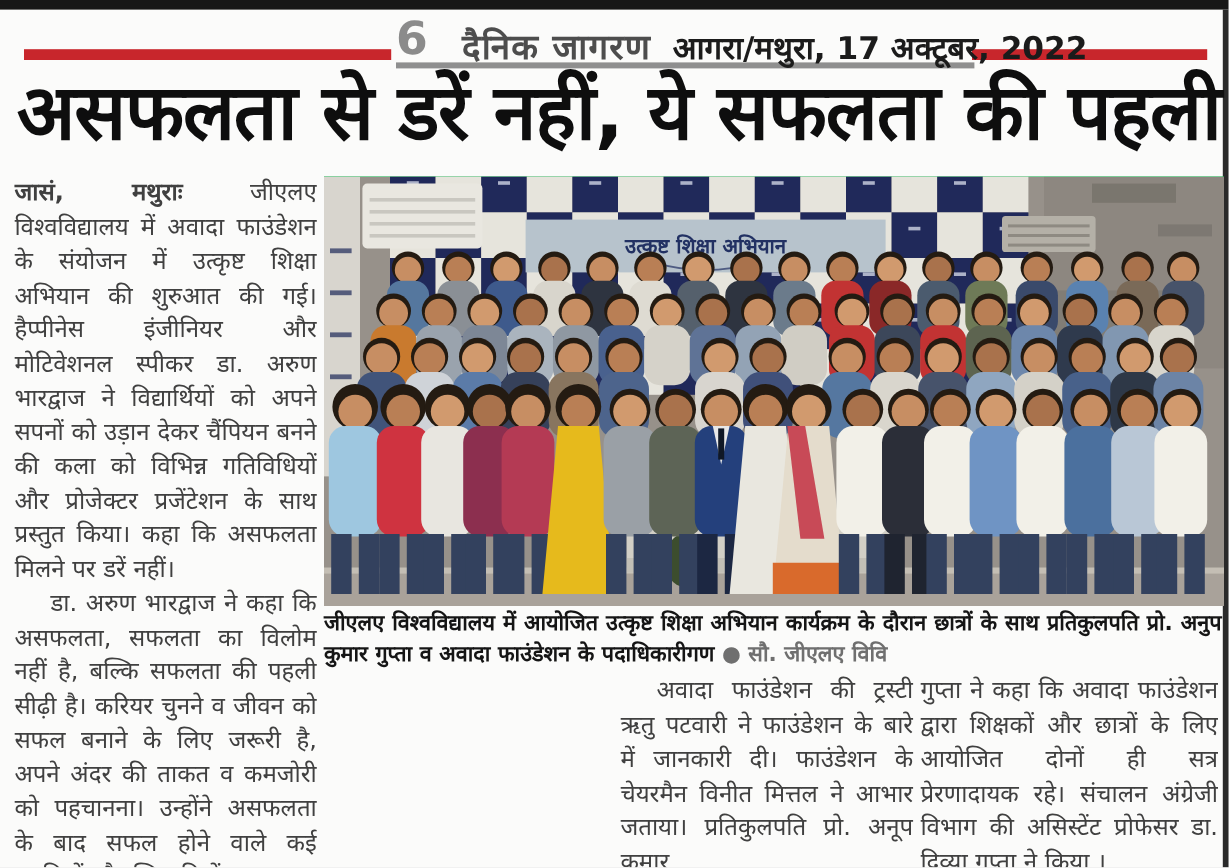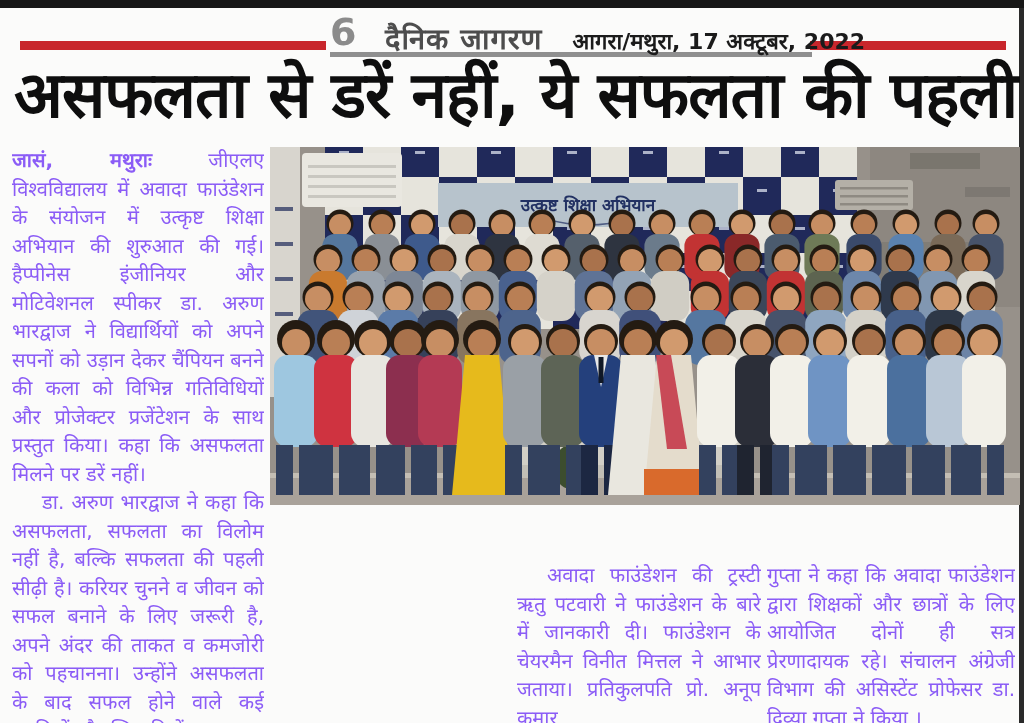--- a/index.html
+++ b/index.html
@@ -7,28 +7,28 @@
         font-family:"DejaVu Sans","Liberation Sans",sans-serif;color:#1c1c1c;}
   .abs{position:absolute;}
   
   .topbar{left:0;top:0;width:1024px;height:8px;background:#171717;}
   .rightedge{left:1019px;top:8px;width:5px;height:715px;background:#2a2a2a;}
   .redbar{background:#c8262c;height:9px;}
   .redbar.l{left:20px;top:41px;width:306px;}
   .redbar.r{left:810px;top:41px;width:196px;}
   .graybar{left:330px;top:52px;width:482px;height:5px;background:#8f8f8f;}
   .pagenum{left:330px;top:12px;font-size:38px;font-weight:800;color:#8b8b8b;line-height:40px;}
-  .masthead-row{left:385px;top:18px;display:flex;align-items:baseline;gap:30px;white-space:nowrap;}
+  .masthead-row{left:385px;top:18px;display:flex;align-items:baseline;gap:18px;white-space:nowrap;}
   .masthead{font-size:29px;font-weight:800;color:#4d4d4d;letter-spacing:1px;}
-  .edition{font-size:22px;font-weight:700;color:#1b1b1b;}
+  .edition{font-size:26px;font-weight:700;color:#1b1b1b;}
   
   .headline{left:14px;top:64px;width:1000px;font-size:64px;line-height:62px;font-weight:700;
             color:#0e0e0e;white-space:nowrap;letter-spacing:-1px;}
   
-  .coltext{font-size:20px;line-height:28.5px;text-align:justify;color:#8b5cf6;}
+  .coltext{font-size:20px;line-height:28.5px;text-align:justify;color:#404040;}
   .coltext p{margin:0;}
   .coltext p.ind{text-indent:30px;}
   .col1{left:12px;top:146px;width:252px;height:577px;overflow:hidden;}
   .col2{left:267px;top:561px;width:244px;height:162px;overflow:hidden;}
   .col3{left:517px;top:561px;width:244px;height:162px;overflow:hidden;}
   .col4{left:767px;top:561px;width:248px;height:162px;overflow:hidden;}
   .dateline{font-weight:800;}
   
   .photo{left:270px;top:147px;width:750px;height:358px;background:#22c55e;overflow:hidden;}
   .caption{left:270px;top:507px;width:748px;font-size:18px;line-height:26px;font-weight:700;color:#151515;text-align:justify;}
@@ -435,20 +435,21 @@
         <rect x="658" y="298" width="17" height="50" fill="#33415e"></rect>
         <rect x="681" y="298" width="17" height="50" fill="#33415e"></rect>
         <circle cx="714" cy="194" r="17" fill="#241b12"></circle>
         <circle cx="714" cy="196" r="14" fill="#d19a6e"></circle>
         <rect x="692" y="208" width="44" height="92" rx="14" fill="#f2f0e8"></rect>
         <rect x="694" y="298" width="17" height="50" fill="#33415e"></rect>
         <rect x="717" y="298" width="17" height="50" fill="#33415e"></rect>
       </svg>
   </div>
 
+  <div class="abs caption"><span>जीएलए विश्वविद्यालय में आयोजित उत्कृष्ट शिक्षा अभियान कार्यक्रम के दौरान छात्रों के साथ प्रतिकुलपति प्रो. अनुप कुमार गुप्ता व अवादा फाउंडेशन के पदाधिकारीगण </span><span class="credit">● सौ. जीएलए विवि</span></div>
 
   <div class="abs coltext col4">
     <p>गुप्ता ने कहा कि अवादा फाउंडेशन द्वारा शिक्षकों और छात्रों के लिए आयोजित दोनों ही सत्र प्रेरणादायक रहे। संचालन अंग्रेजी विभाग की असिस्टेंट प्रोफेसर डा. दिव्या गुप्ता ने किया ।</p>
   </div>
   <div class="abs coltext col3">
     <p class="ind">अवादा फाउंडेशन की ट्रस्टी ऋतु पटवारी ने फाउंडेशन के बारे में जानकारी दी। फाउंडेशन के चेयरमैन विनीत मित्तल ने आभार जताया। प्रतिकुलपति प्रो. अनूप कुमार</p>
   </div>
 
 </div>
 

